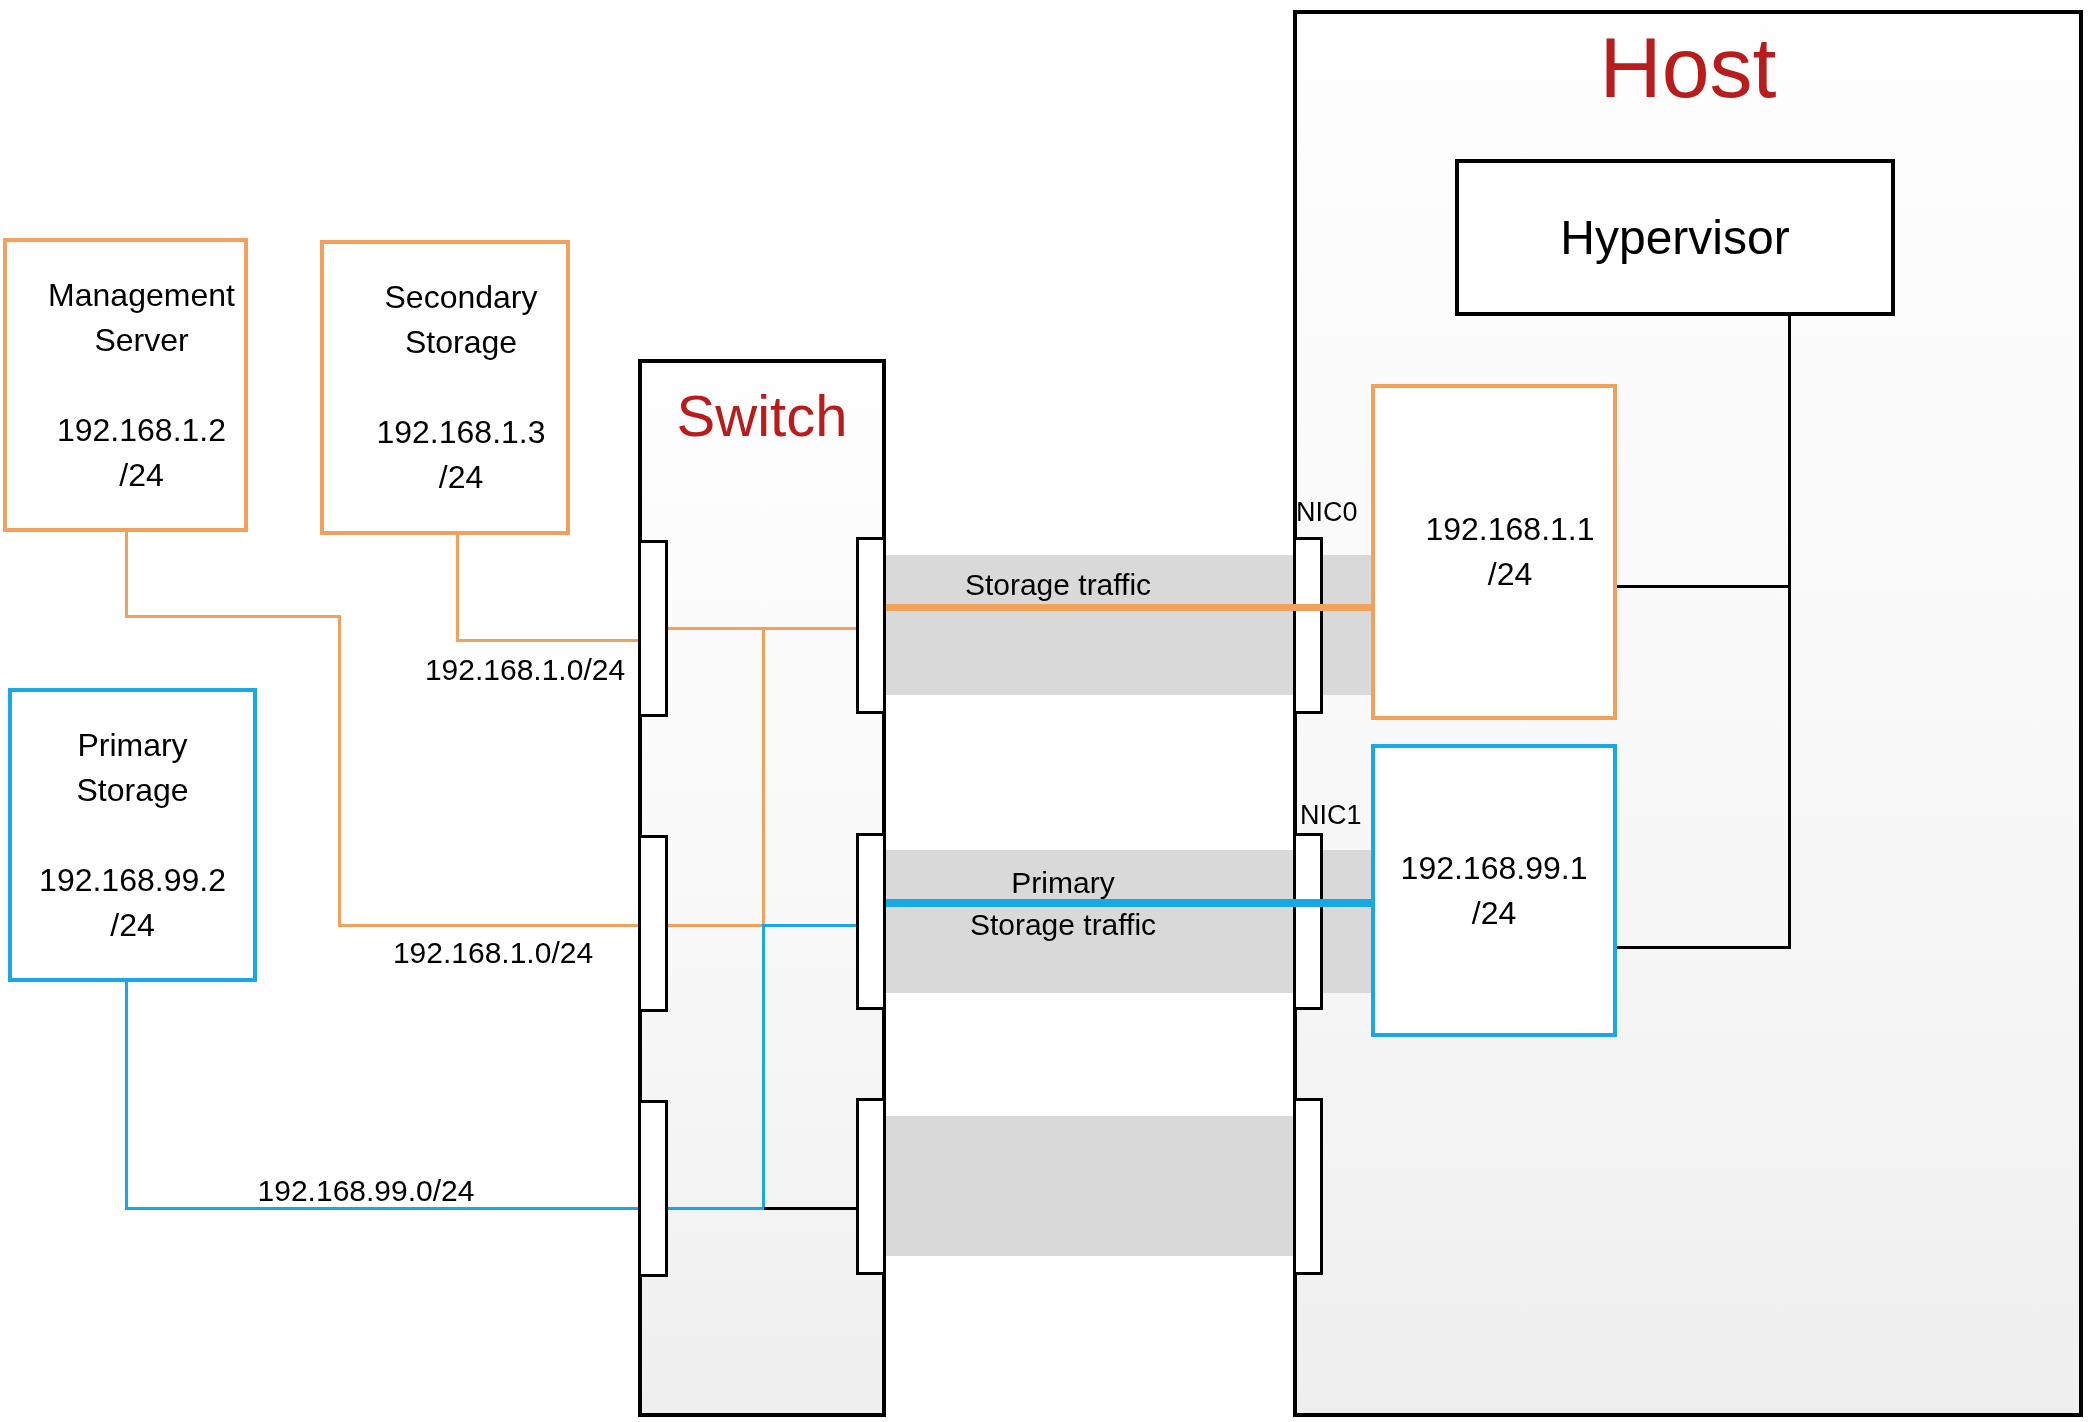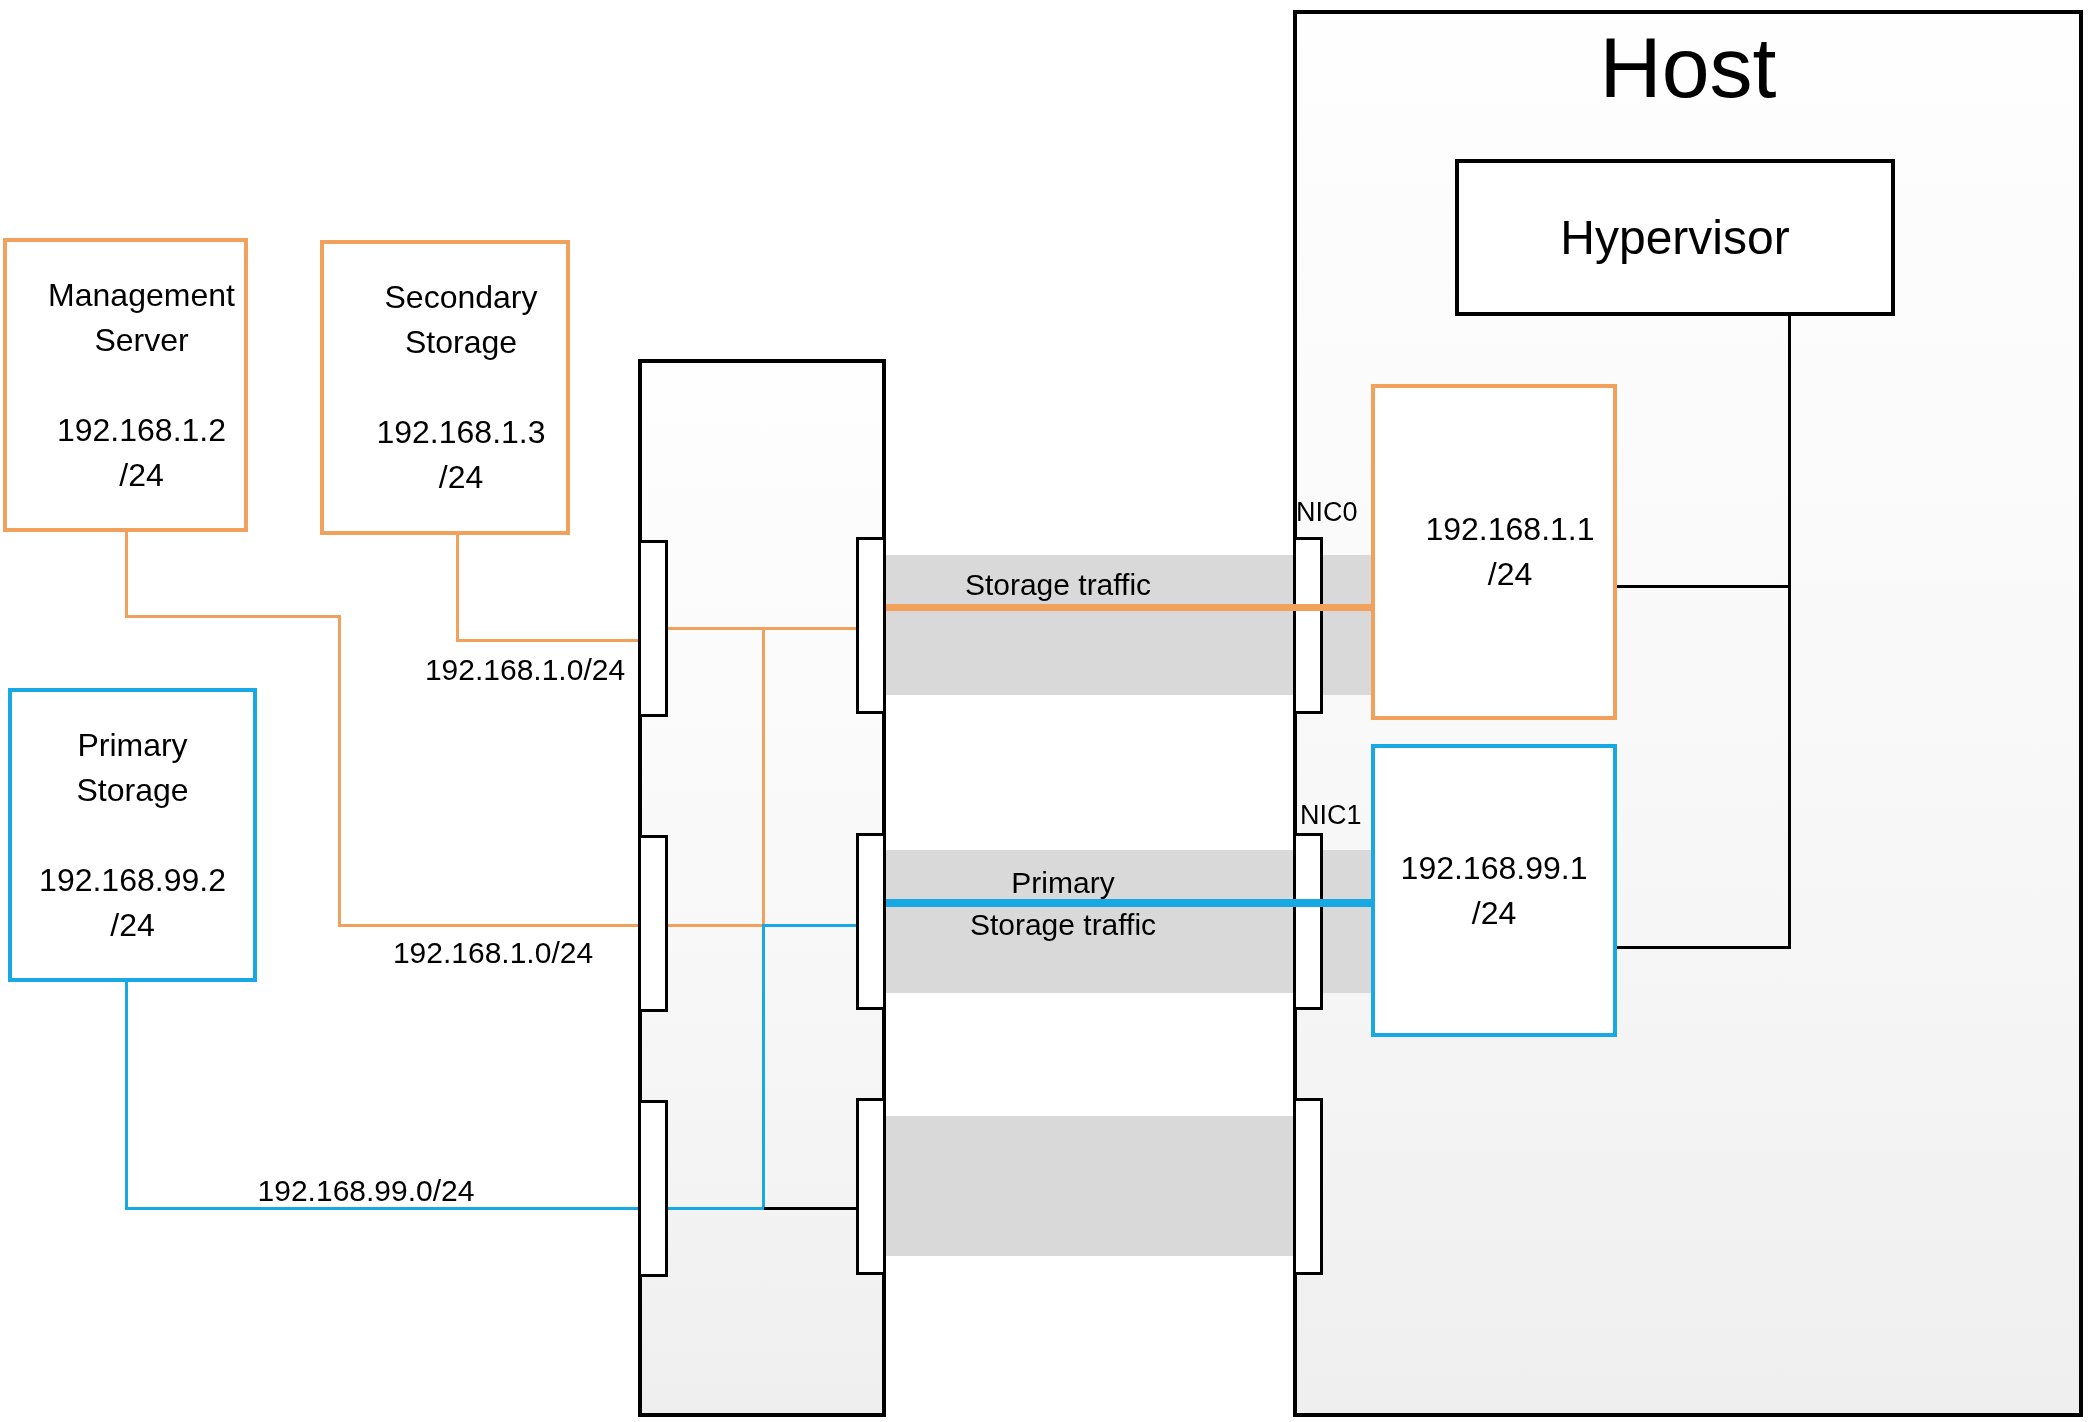--- a/index.html
+++ b/index.html
@@ -1,20 +1,20 @@
 <!DOCTYPE html>
 <html style="--orange: #F1A15C; --blue: #18A9E5; --band_gray: #D9D9D9; --line_black: #000000;"><head>
 <meta charset="utf-8">
 <style>
   html,body{margin:0;padding:0;background:#fff;}
   .canvas{position:relative;width:2088px;height:1422px;background:#fff;overflow:hidden;
           font-family:"Liberation Sans", sans-serif;color:#000;}
   .bigbox{position:absolute;box-sizing:border-box;border:4px solid #000;
           background:linear-gradient(180deg,#fefefe 0%,#f8f8f8 55%,#efefef 100%);}
-  .title{position:absolute;text-align:center;color:#000000;}
+  .title{position:absolute;text-align:center;color:#b91c1c;}
   .band{position:absolute;background:var(--band_gray);}
   .seg{position:absolute;}
   .seg.o{background:var(--orange);}
   .seg.b{background:var(--blue);}
   .seg.k{background:var(--line_black);}
   .thick{position:absolute;}
   .port{position:absolute;width:30px;height:177px;box-sizing:border-box;
         border:3px solid #000;background:#fff;}
   .node{position:absolute;box-sizing:border-box;border:4px solid #000;background:#fff;
         display:flex;flex-direction:column;justify-content:center;text-align:center;
@@ -28,20 +28,21 @@
        display:flex;align-items:center;justify-content:center;font-size:48px;}
 </style>
 </head>
 <body>
 
 <div class="canvas">
 
   <div class="bigbox" style="left:1293px;top:10px;width:790px;height:1407px;"></div>
   <div class="bigbox" style="left:638px;top:359px;width:248px;height:1058px;"></div>
   <div class="title" style="left:1293px;top:18px;width:790px;font-size:86px;">Host</div>
+  <div class="title" style="left:638px;top:382px;width:248px;font-size:58px;">Switch</div>
 
   <div class="band" style="left:886px;top:555px;width:485px;height:140px;"></div>
   <div class="band" style="left:886px;top:850px;width:485px;height:143px;"></div>
   <div class="band" style="left:886px;top:1116px;width:407px;height:140px;"></div>
 
   <div class="seg o" style="left:125px;top:532px;width:3px;height:86px;"></div>
   <div class="seg o" style="left:125px;top:615px;width:216px;height:3px;"></div>
   <div class="seg o" style="left:338px;top:615px;width:3px;height:312px;"></div>
   <div class="seg o" style="left:338px;top:924px;width:306px;height:3px;"></div>
 

